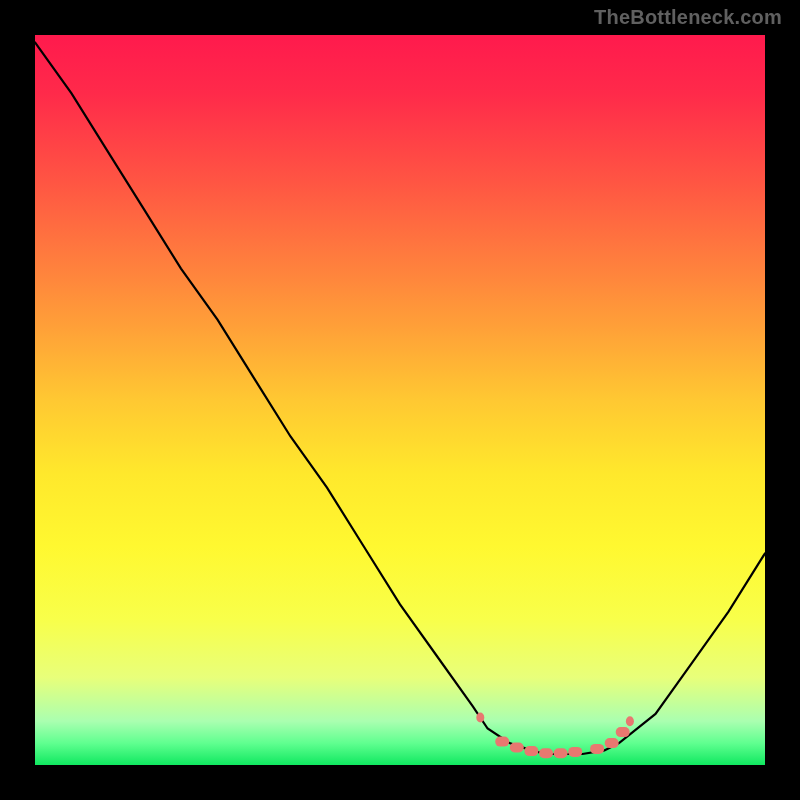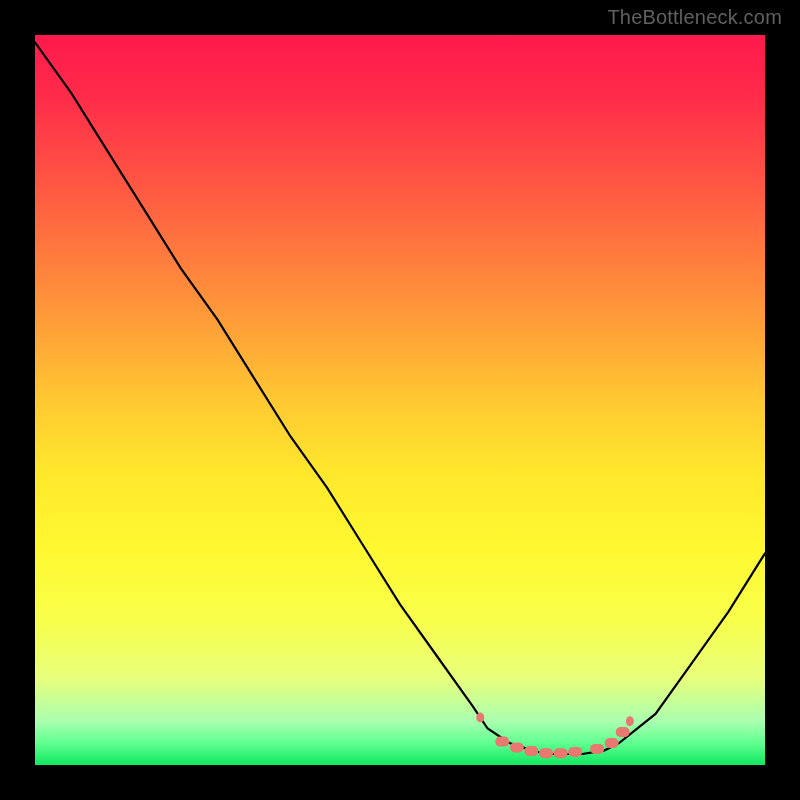--- a/index.html
+++ b/index.html
@@ -10,21 +10,21 @@
     position: relative;
     font-family: Arial, sans-serif;
     overflow: hidden;
   }
   .watermark {
     position: absolute;
     top: 6px;
     right: 18px;
     color: #606060;
     font-size: 20px;
-    font-weight: 400;
+    font-weight: 700;
     z-index: 10;
     letter-spacing: 0.2px;
   }
   .plot-area {
     position: absolute;
     left: 35px;
     top: 35px;
     width: 730px;
     height: 730px;
     overflow: hidden;

